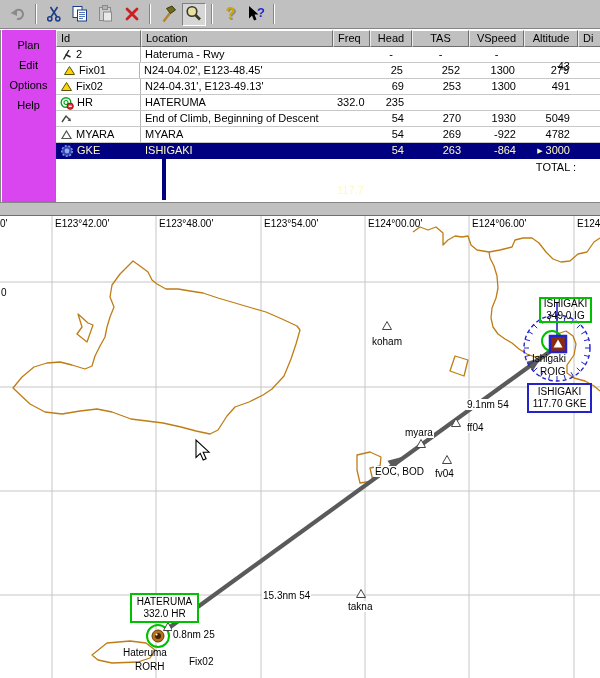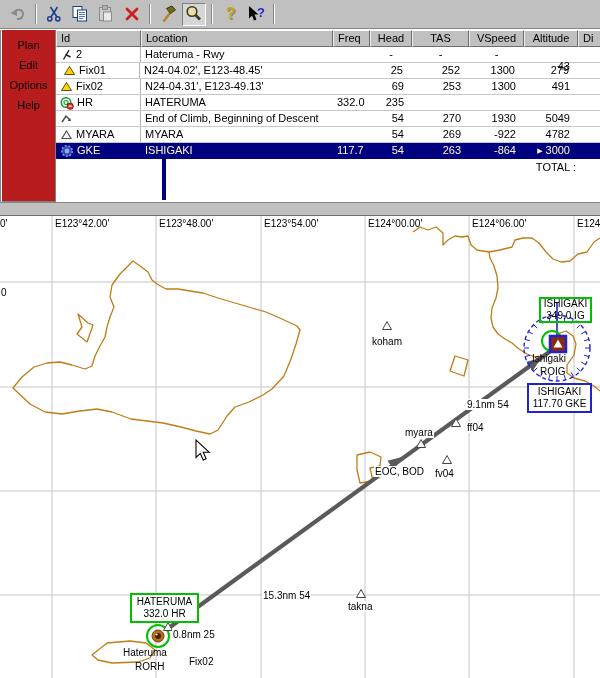--- a/index.html
+++ b/index.html
@@ -8,21 +8,21 @@
        font-family:"Liberation Sans",sans-serif;color:#000;}
   
   .toolbar{position:absolute;left:0;top:0;width:600px;height:29px;background:#c0c0c0;
            border-bottom:1px solid #868686;display:flex;align-items:center;padding-left:5px;}
   .tb-btn{width:24px;height:23px;border:1px solid transparent;background:transparent;
           display:flex;align-items:center;justify-content:center;padding:0;margin:0 1px;}
   .tb-btn.pressed{border-color:#808080 #fff #fff #808080;background:#d6d6d6;}
   .tb-sep{width:2px;height:20px;margin:0 4px;border-left:1px solid #868686;border-right:1px solid #fff;}
   
   .panel{position:absolute;left:0;top:30px;width:600px;height:172px;background:#fff;border-left:1px solid #868686;}
-  .sidebar{position:absolute;left:1px;top:0;width:54px;height:172px;background:#b91c1c;
+  .sidebar{position:absolute;left:1px;top:0;width:54px;height:172px;background:#d946ef;
            border-right:1px solid #808080;border-bottom:1px solid #808080;padding-top:5px;}
   .sidebar-item{height:20px;line-height:20px;text-align:center;font-size:11px;cursor:default;}
   .grid{position:absolute;left:55px;top:0;width:545px;height:172px;overflow:hidden;background:#fff;}
   .thead{display:flex;height:17px;}
   .th{height:17px;background:#c0c0c0;border-top:1px solid #fff;border-left:1px solid #ececec;
       border-right:1px solid #6e6e6e;border-bottom:1px solid #6e6e6e;
       font-size:11px;line-height:14px;padding:0 4px;white-space:nowrap;overflow:hidden;flex:none;}
   .tr{display:flex;height:16px;border-bottom:1px solid #c8c8c8;background:#fff;}
   .tr.selected{background:#000080;color:#fef9c3;border-bottom-color:#000080;}
   .td{height:15px;font-size:11px;line-height:15px;padding:0 4px;white-space:nowrap;overflow:hidden;flex:none;}
@@ -233,21 +233,21 @@
           </div>
           <div class="tr selected">
             <div class="td idcell" style="width: 85px;">
   <svg width="14" height="14" viewBox="0 0 14 14">
     <circle cx="7" cy="7" r="5.2" fill="#2f46b4" stroke="#8090e0" stroke-width="1.6" stroke-dasharray="2 1.6"></circle>
     <circle cx="7" cy="7" r="2.4" fill="#9aa7e8"></circle>
   </svg>
 <span>GKE</span>
             </div>
             <div class="td" style="width: 192px;">ISHIGAKI</div>
-            <div class="td num" style="width: 37px;">117.7</div>
+            <div class="td num" style="width: 37px; margin-top: 40px;">117.7</div>
             <div class="td num" style="width: 42px;">54</div>
             <div class="td num" style="width: 57px;">263</div>
             <div class="td num" style="width: 55px;">-864</div>
             <div class="td num" style="width: 54px;"><span class="marker">▶</span>3000</div>
             <div class="td" style="width: 40px;"></div>
           </div>
         </div>
       <div class="total">TOTAL :</div>
       <div class="navline"></div>
     </div>

